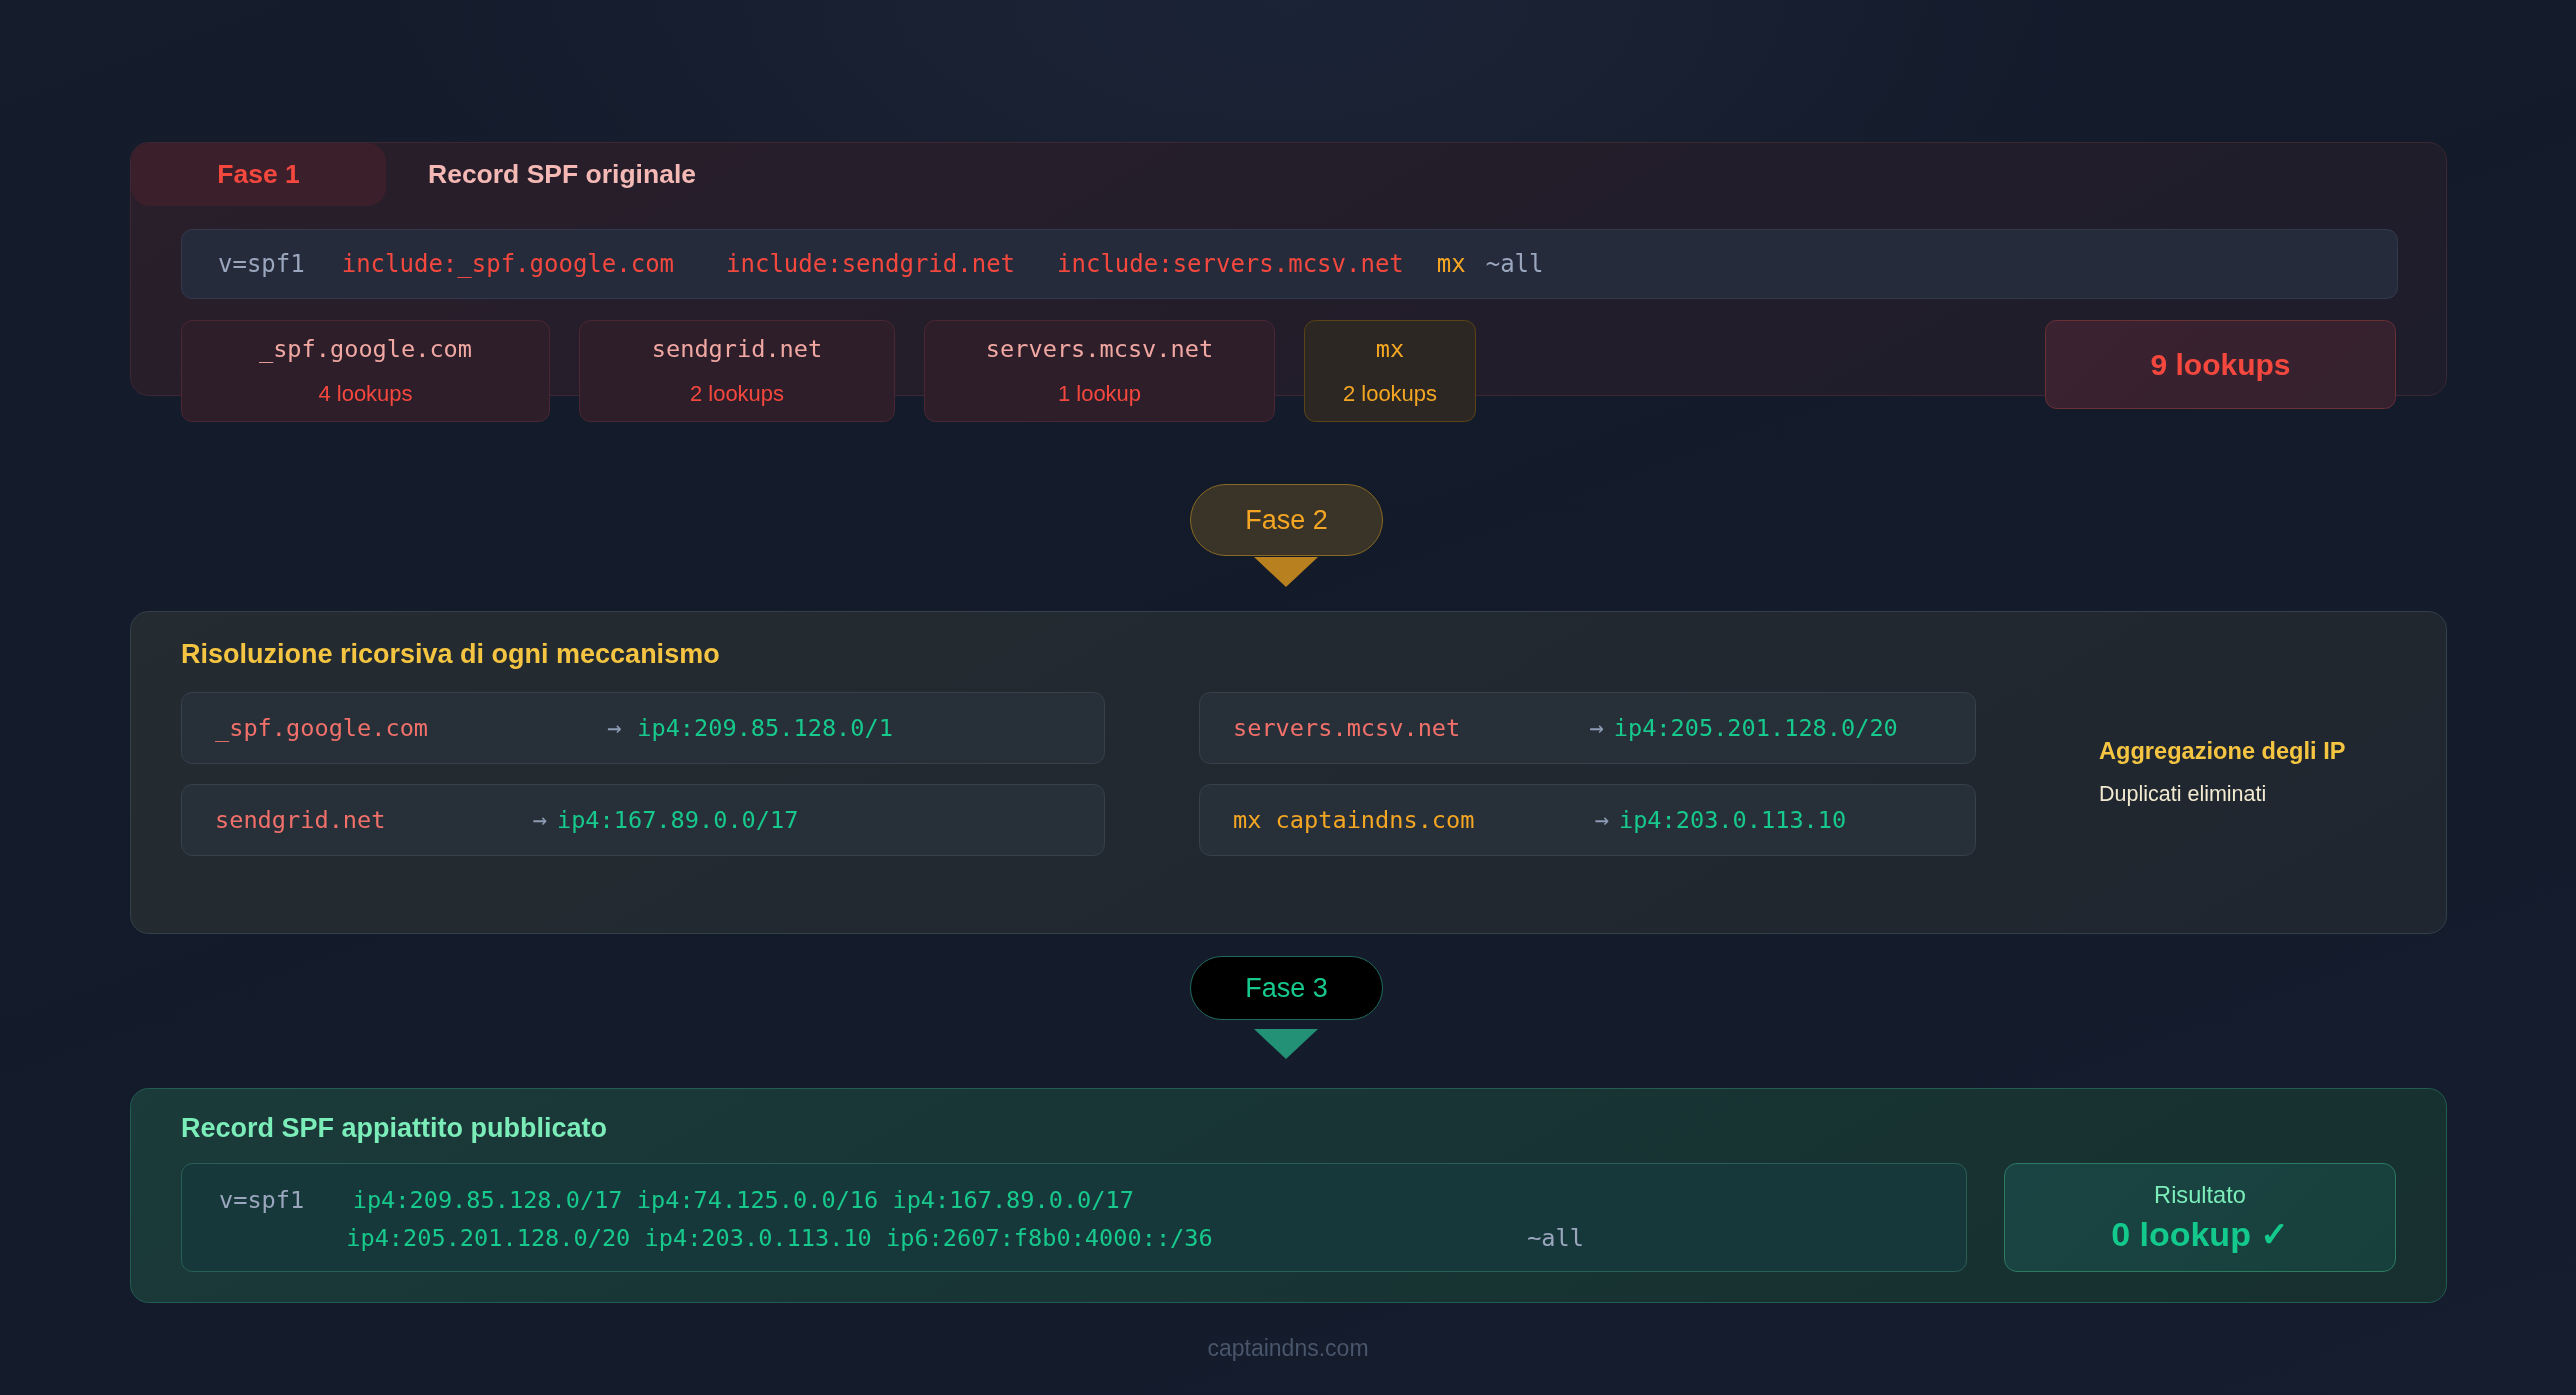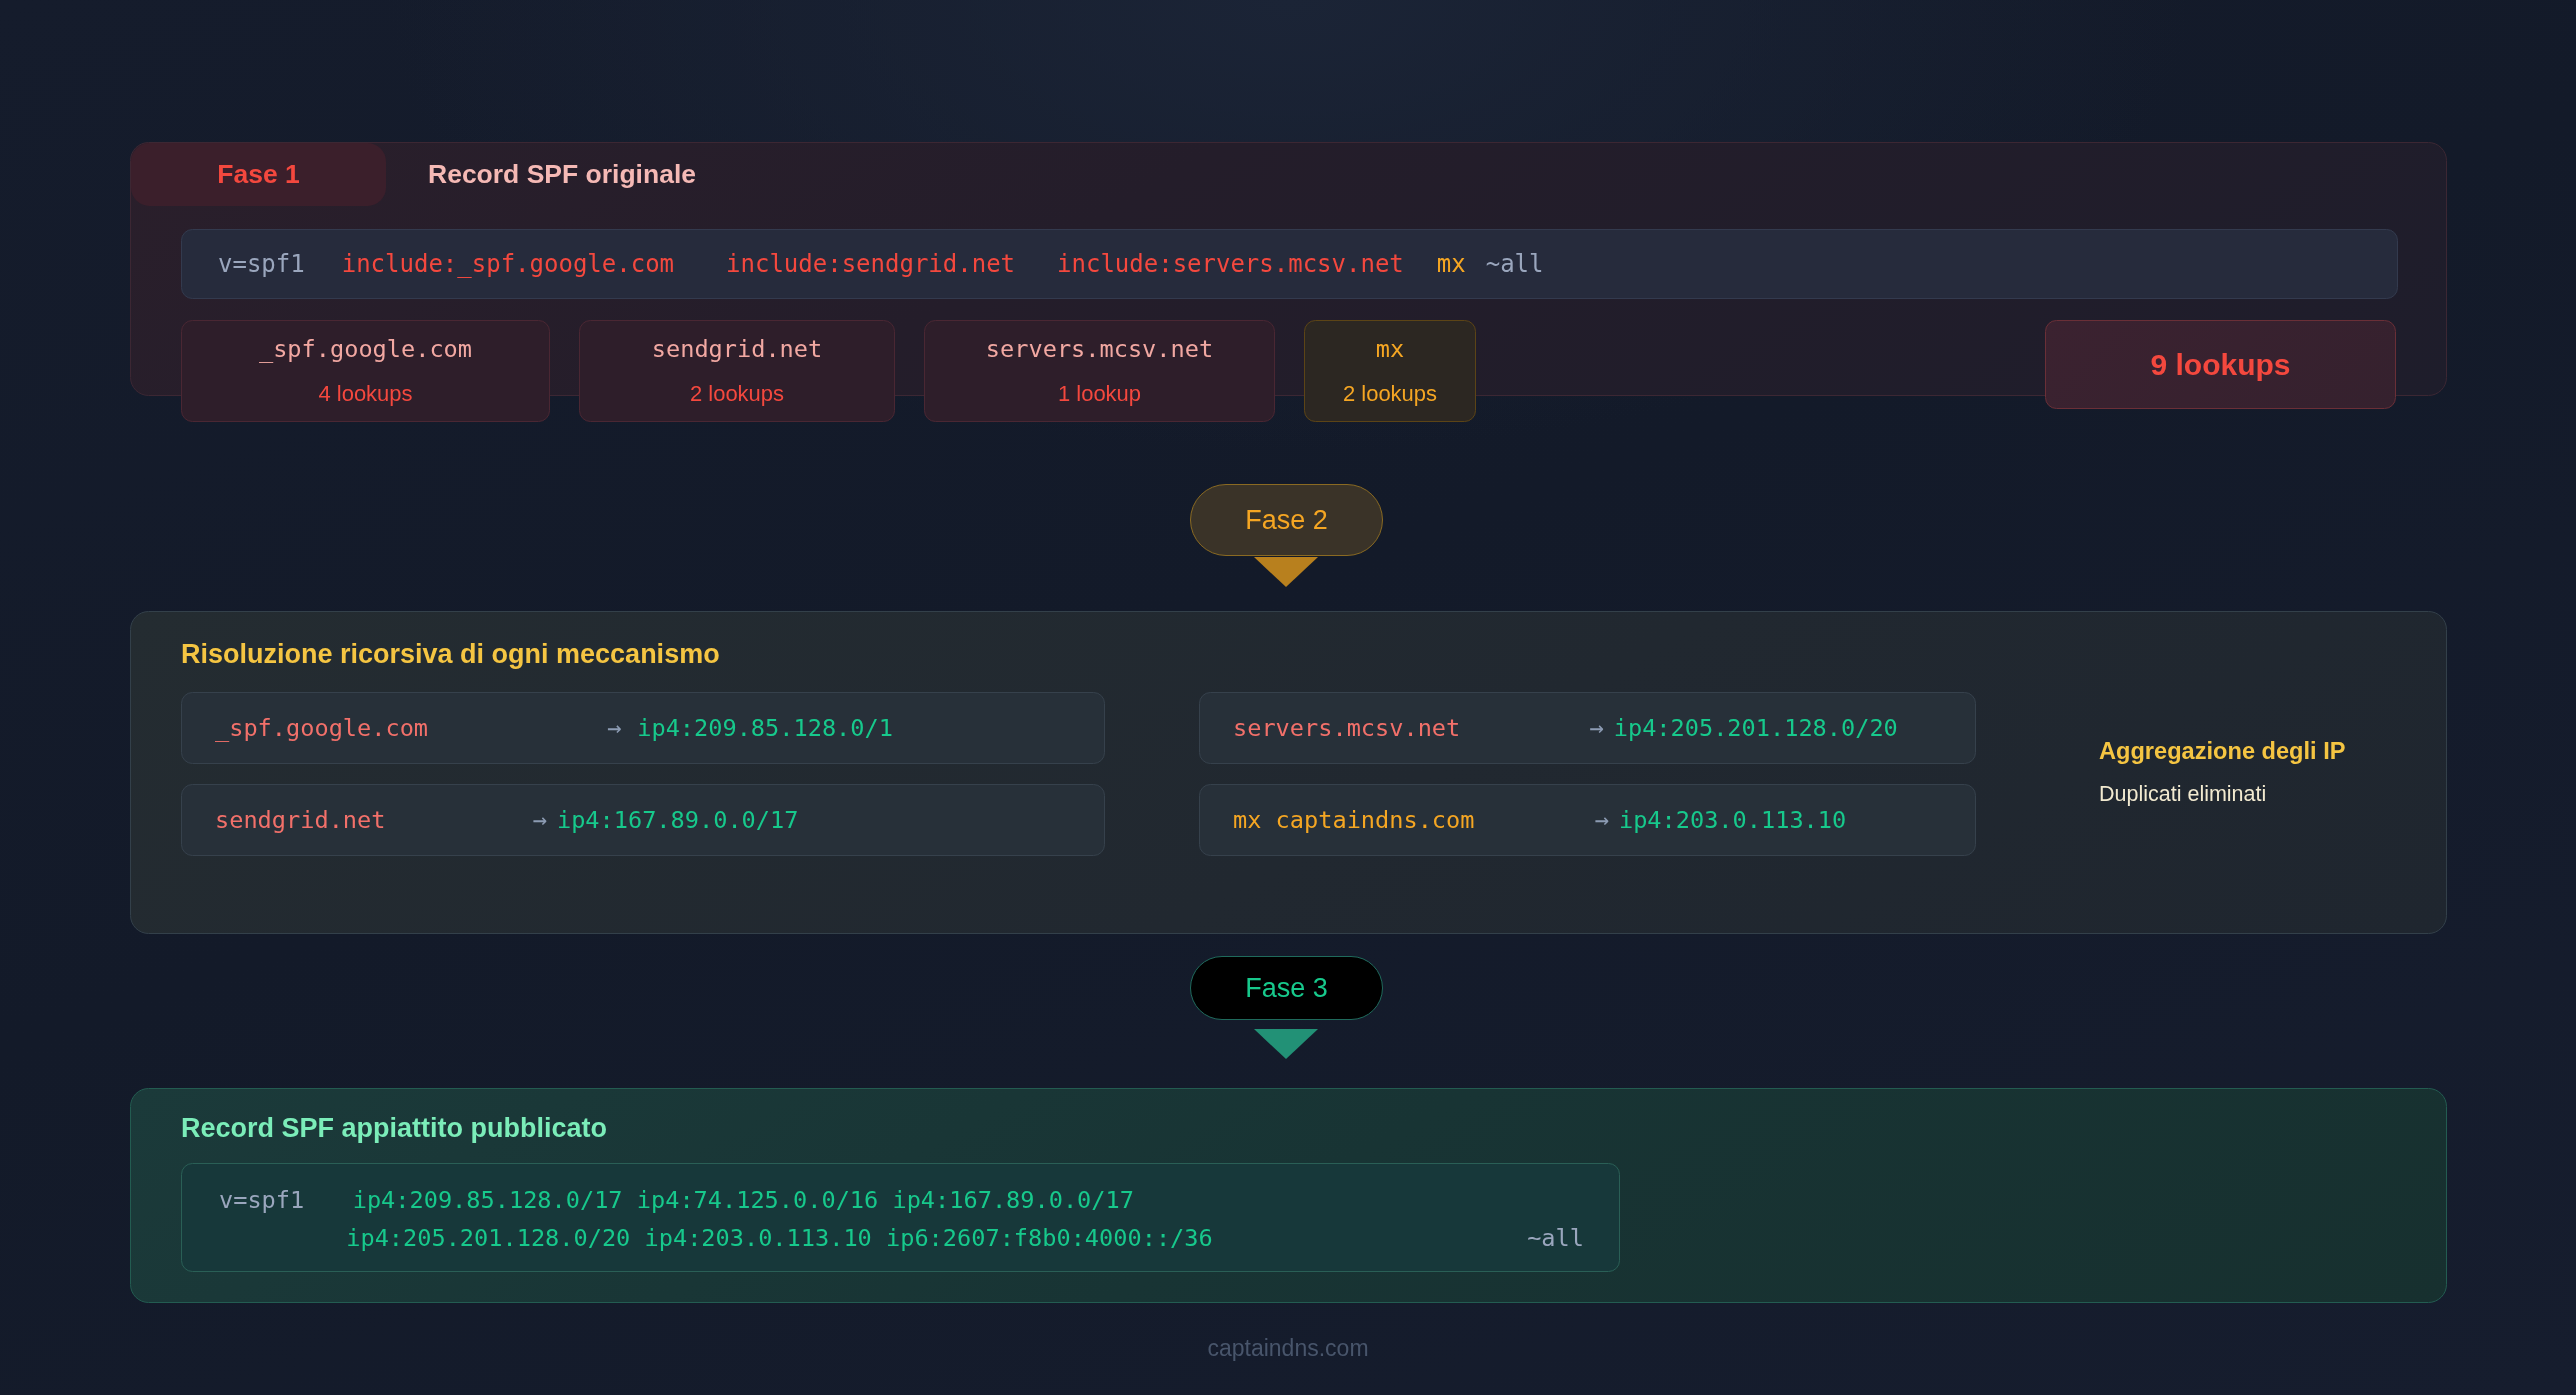--- a/index.html
+++ b/index.html
@@ -190,21 +190,21 @@
     left: 130px; top: 1088px; width: 2317px; height: 215px;
     background: linear-gradient(150deg, #1b3a3a 0%, #183434 50%, #17302f 100%);
     border: 1.4px solid #235c51;
   }
   .p3-title {
     position: absolute; left: 50px; top: 24px;
     font-size: 27px; font-weight: bold; color: #7bedb9;
   }
   .p3-record {
     position: absolute; left: 50px; top: 74px;
-    width: 1439px; height: 109px;
+    width: 1786px; height: 109px;
     background: #17383a;
     border: 1.4px solid #2a5f56;
     border-radius: 11.4px;
     padding: 17px 0 0 37px;
     font-family: "DejaVu Sans Mono", monospace;
     font-size: 23.6px;
     line-height: 1.62;
     white-space: nowrap;
     color: #17c98c;
   }
@@ -329,17 +329,21 @@
     <div class="p3-record">
       <span class="tk-grey">v=spf1</span>
       <span class="sp-5"></span>
       <span>ip4:209.85.128.0/17 ip4:74.125.0.0/16 ip4:167.89.0.0/17</span><br>
       <span class="p3-indent"></span>
       <span>ip4:205.201.128.0/20 ip4:203.0.113.10 ip6:2607:f8b0:4000::/36</span>
       <span class="p3-gapall"></span>
       <span class="tk-grey">~all</span>
     </div>
 
+    <div class="result-badge">
+      <div class="result-label">Risultato</div>
+      <div class="result-value">0 lookup ✓</div>
+    </div>
   </div>
 
   <div class="footer">captaindns.com</div>
 </div>
 
 
 </body></html>

